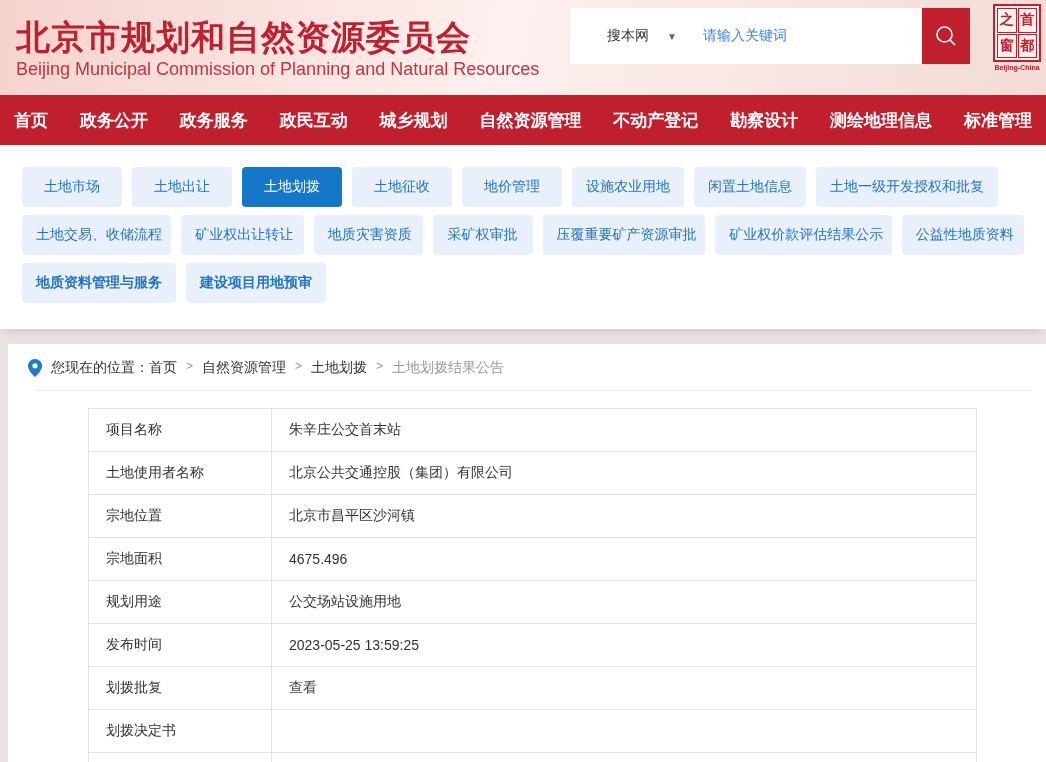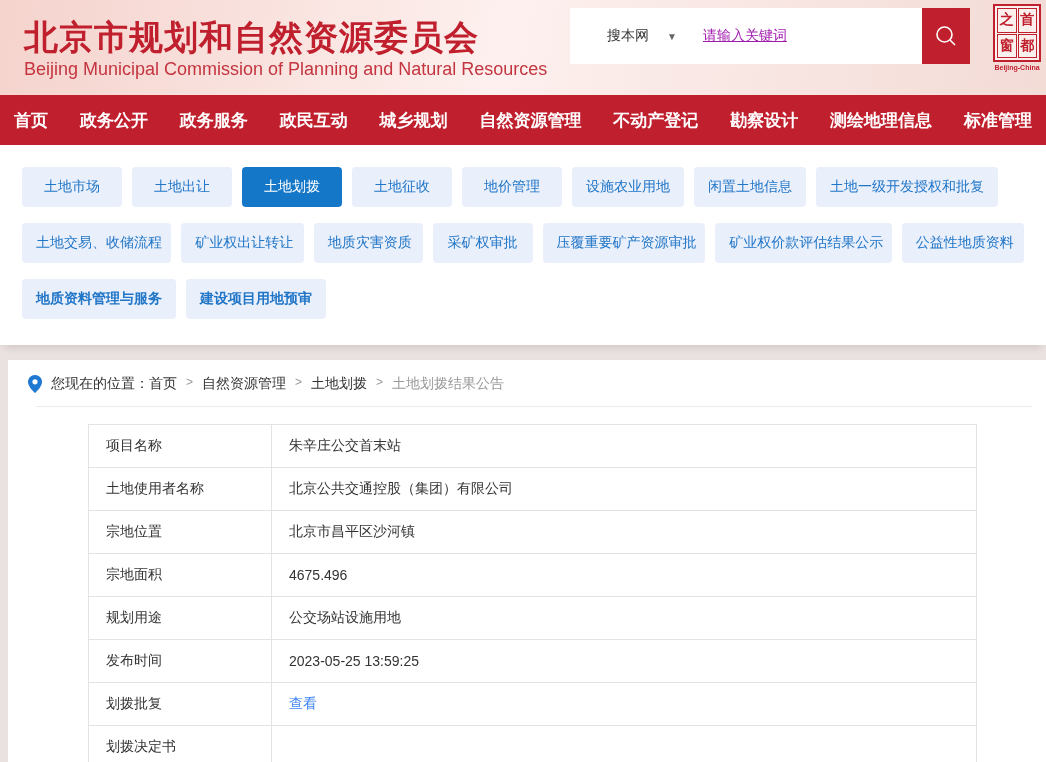--- a/index.html
+++ b/index.html
@@ -2,51 +2,51 @@
 <html><head>
 <meta charset="utf-8">
 <style>
   * { margin:0; padding:0; box-sizing:border-box; }
   html,body { width:1046px; height:762px; overflow:hidden; background:#fff;
               font-family:"Liberation Sans","DejaVu Sans",sans-serif; }
 
   
   .header { position:relative; height:95px;
             background:linear-gradient(100deg,#f5d3cd 0%,#fdf0ee 48%,#f3dbd6 100%); }
-  .title-block { position:absolute; left:24px; top:18px; }
+  .title-block { position:absolute; left:16px; top:18px; }
   .site-title { color:#c0202e; font-size:34px; font-weight:bold; letter-spacing:1px; line-height:38px; }
   .site-subtitle { color:#c43540; font-size:18px; margin-top:3px; }
 
   .searchbar { position:absolute; left:570px; top:8px; width:400px; height:56px;
                background:#fff; display:flex; align-items:center;padding-left:17px; }
   .search-scope { display:flex; align-items:center; padding-left:20px; cursor:pointer; }
   .scope-label { font-size:14px; color:#333; }
   .caret { font-size:10px; color:#666; margin-left:18px; }
-  .search-placeholder { font-size:14px; color:#a21caf; margin-left:26px; flex:1;text-decoration:underline; }
+  .search-placeholder { font-size:14px; color:#3b82f6; margin-left:26px; flex:1; }
   .search-btn { width:48px; height:56px; background:#c0202e; border:none; cursor:pointer;
                 display:flex; align-items:center; justify-content:center; }
 
   .seal { position:absolute; right:5px; top:4px; width:48px; text-align:center; }
   .seal-box { width:48px; height:58px; border:2px solid #c0202e; background:rgba(255,255,255,.55);
               display:grid; grid-template-columns:1fr 1fr; grid-template-rows:1fr 1fr;
               gap:1px; padding:2px; }
   .seal-cell { border:1px solid #c0202e; color:#c0202e; font-weight:bold; font-size:14px;
                display:flex; align-items:center; justify-content:center; }
   .seal-caption { font-size:7px; color:#c0202e; font-weight:bold; margin-top:2px; white-space:nowrap; }
 
   
   .mainnav { height:50px; background:#c0202e; display:flex; align-items:center;
              justify-content:space-between; padding:0 14px; }
   .mainnav a { color:#fff; font-size:17px; font-weight:600; text-decoration:none;
                white-space:nowrap; cursor:pointer; }
 
   
   .tabpanel { background:#fff; padding:22px 22px 26px;
               box-shadow:0 7px 8px -5px rgba(90,60,60,.18); position:relative; z-index:2; }
-  .tabrow { display:flex; gap:10px; margin-bottom:16px; }
+  .tabrow { display:flex; gap:10px; margin-bottom:8px; }
   .tabrow:last-child { margin-bottom:0;font-weight:bold; }
   .tab { background:#e9effb; color:#2176c7; font-size:14px; padding:11px 14px;
          min-width:100px; text-align:center; border-radius:4px; cursor:pointer;
          text-decoration:none; white-space:nowrap; }
   .tab.active { background:#1577c8; color:#fff; }
 
   
   .content-bg { background:#e9e2e0; padding:15px 0 0 8px; height:475px; }
   .card { background:#fff; height:100%; padding:15px 0 0 20px; }
 
@@ -54,21 +54,21 @@
   .breadcrumb .pin { margin-right:9px; display:flex; }
   .breadcrumb a { color:#333; text-decoration:none; cursor:pointer; }
   .breadcrumb .sep { color:#999; margin:0 9px; font-size:12px; }
   .breadcrumb .current { color:#999; }
   .bc-divider { border-bottom:1px solid #ececec; margin:13px 14px 0 8px; }
 
   table.detail { border-collapse:collapse; margin:17px 0 0 60px; width:889px;
                  font-size:14px; color:#333; table-layout:fixed; }
   table.detail td { border:1px solid #e3e3e3; height:43px; padding:0 0 0 17px; background:#fff; }
   td.lbl { width:183px; color:#333; }
-  td.val a { color:#3b82f6; text-decoration:none; cursor:pointer; }
+  td.val a { color:#404040; text-decoration:none; cursor:pointer; }
 </style>
 </head>
 <body>
 
 <div class="header">
   <div class="title-block">
     <div class="site-title">北京市规划和自然资源委员会</div>
     <div class="site-subtitle">Beijing Municipal Commission of Planning and Natural Resources</div>
   </div>
 

